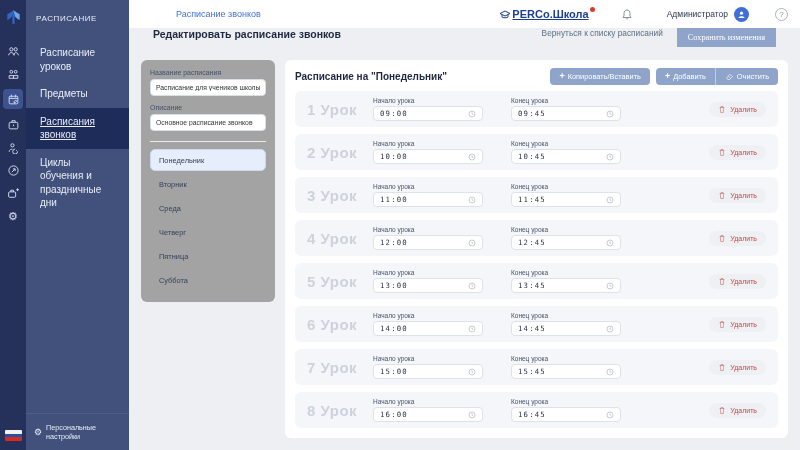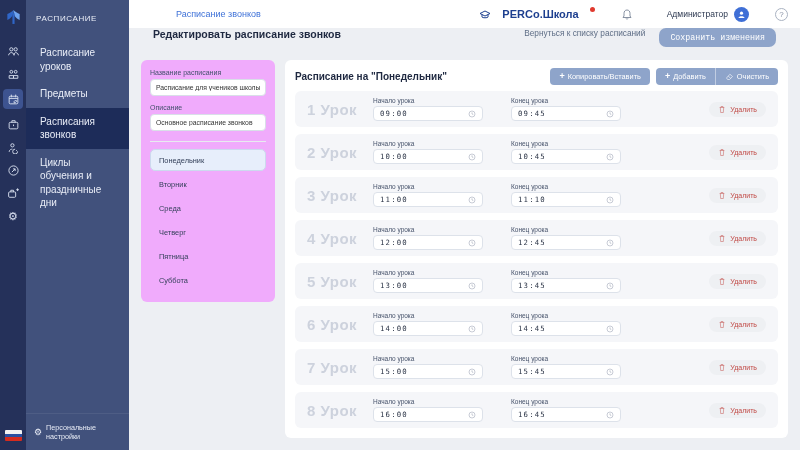--- a/index.html
+++ b/index.html
@@ -24,47 +24,47 @@
   .rail-flag{margin-top:auto;margin-bottom:9px;width:17px;height:11px;border-radius:1px;overflow:hidden;display:flex;flex-direction:column;}
   .rail-flag i{flex:1;display:block;}
   .rail-flag i:nth-child(1){background:#f2f2f2;}
   .rail-flag i:nth-child(2){background:#2b50a0;}
   .rail-flag i:nth-child(3){background:#d52b1e;}
 
   
   .sidebar{width:103px;background:var(--sidebar_bg);color:#e9edf7;display:flex;flex-direction:column;flex:0 0 103px;}
   .sidebar-title{font-size:8px;font-weight:normal;letter-spacing:.6px;padding:14px 10px 16px;}
   .side-item{font-size:10px;padding:7px 14px;line-height:1.35;cursor:pointer;}
-  .side-item.active{background:var(--sidebar_active_bg);}
+  .side-item.active{background:var(--sidebar_active_bg);text-decoration:underline;}
   .sidebar-footer{margin-top:auto;display:flex;align-items:center;gap:4px;padding:9px 8px;border-top:1px solid rgba(255,255,255,.07);font-size:7.2px;cursor:pointer;}
   .sidebar-footer .gear{font-size:9px;line-height:1;}
 
   
   .main{flex:1;display:flex;flex-direction:column;background:var(--content_bg);min-width:0;}
   .topbar{height:28px;background:#fff;display:flex;align-items:center;padding:0 12px;gap:12px;flex:0 0 28px;}
   .breadcrumb{color:var(--accent_blue);font-size:9px;cursor:pointer;margin-left:35px;}
-  .brand{margin-left:auto;display:flex;align-items:flex-start;gap:11px;color:var(--brand_navy);font-weight:bold;font-size:11px;cursor:default;}
+  .brand{margin-left:auto;display:flex;align-items:flex-start;gap:1px;color:var(--brand_navy);font-weight:bold;font-size:11px;cursor:default;text-decoration:underline;}
   .brand .cap{width:12px;height:12px;margin-top:1px;}
   .brand .dot{width:5px;height:5px;border-radius:50%;background:var(--brand_dot_red);margin-top:-1px;}
   .bell{width:12px;height:13px;margin-left:14px;cursor:pointer;}
   .userbox{display:flex;align-items:center;gap:6px;margin-left:22px;cursor:pointer;}
   .username{font-size:8.5px;color:#2c3850;}
   .avatar{width:15px;height:15px;border-radius:50%;background:#3f6fd6;display:flex;align-items:center;justify-content:center;}
   .avatar svg{width:9px;height:9px;fill:#fff;}
   .help{width:13px;height:13px;border:1px solid #aab3c2;border-radius:50%;color:#8a93a6;font-size:8px;display:flex;align-items:center;justify-content:center;margin-left:14px;cursor:pointer;}
 
   .actionbar{height:27px;display:flex;align-items:flex-start;padding:0 24px;gap:14px;flex:0 0 27px;}
   .page-title{font-size:10.5px;font-weight:bold;color:#1e2840;}
   .back-link{margin-left:auto;font-size:8.3px;color:#5f6e86;cursor:pointer;}
-  .save-btn{background:var(--button_bg);color:#fff;font-size:8.3px;border:none;border-radius:7px;padding:5px 11px;cursor:pointer;font-family:Liberation Mono, monospace;}
+  .save-btn{background:var(--button_bg);color:#fff;font-size:8.3px;border:none;border-radius:0;padding:5px 11px;cursor:pointer;font-family:Liberation Serif, serif;}
 
   .content{flex:1;display:flex;align-items:flex-start;gap:10px;padding:5px 12px 12px;min-height:0;}
 
   
-  .left-panel{width:134px;background:#f0abfc;border-radius:6px;padding:9px;flex:0 0 134px;}
+  .left-panel{width:134px;background:#a3a3a3;border-radius:6px;padding:9px;flex:0 0 134px;}
   .fld-label{font-size:7px;color:#42506b;margin-bottom:3px;}
   .fld-input{width:100%;height:17px;border:1px solid #d9dfe8;border-radius:4px;font-size:6.8px;padding:0 5px;color:#333;font-family:inherit;background:#fff;}
   .fld{margin-bottom:8px;}
   .panel-divider{border:none;border-top:1px solid #e8ebf0;margin:10px 0 7px;}
   .day-item{height:22px;display:flex;align-items:center;padding:0 8px;font-size:7.4px;color:#34405a;border:1px solid transparent;border-radius:5px;margin-bottom:2px;cursor:pointer;}
   .day-item.active{background:var(--day_active_bg);border-color:#ccd9ee;}
 
   
   .right-panel{flex:1;background:#fff;border-radius:6px;padding:8px 10px 10px;display:flex;flex-direction:column;min-width:0;}
   .panel-head{display:flex;align-items:center;margin-bottom:6px;}
@@ -321,21 +321,21 @@
           <span class="time">11:00</span>
           <svg viewBox="0 0 24 24">
             <circle cx="12" cy="12" r="9"></circle>
                       <path d="M12 7 L12 12 L16 14"></path>
           </svg>
         </div>
       </span>
       <span class="field">
         <div class="f-label">Конец урока</div>
         <div class="timebox">
-          <span class="time">11:10</span>
+          <span class="time">11:45</span>
           <svg viewBox="0 0 24 24">
             <circle cx="12" cy="12" r="9"></circle>
                       <path d="M12 7 L12 12 L16 14"></path>
           </svg>
         </div>
       </span>
     </span>
     <span class="delete-btn">
       <svg viewBox="0 0 24 26">
         <path d="M5 7 L19 7 M9 7 L9 4 L15 4 L15 7 M7 7 L8 22 L16 22 L17 7"></path>

